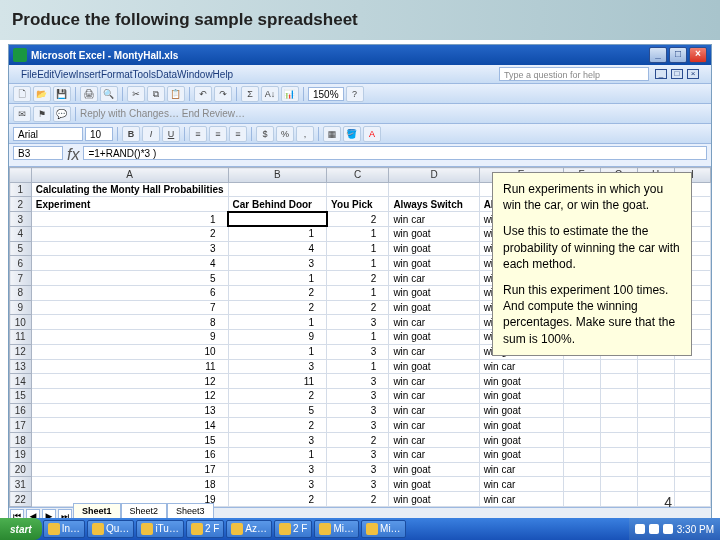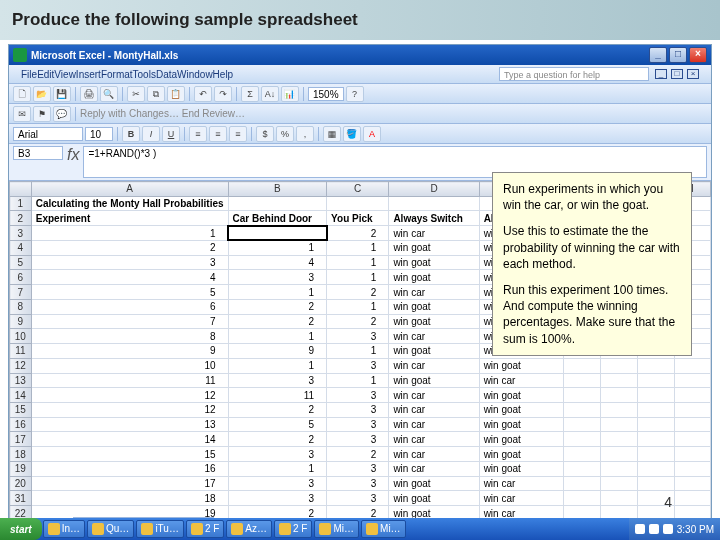--- a/index.html
+++ b/index.html
@@ -23,21 +23,21 @@
   .docbtn { width: 12px; height: 10px; border: 1px solid #2a4c8f; background: #d7e4f5; font-size: 8px; line-height: 8px; text-align: center; }
 
   .toolbar { background: linear-gradient(to bottom, #e8f0fc, #c8dcf4); padding: 2px 4px; display: flex; gap: 2px; align-items: center; border-bottom: 1px solid #9cb8e0; height: 20px; font-size: 10px; }
   .tbtn { width: 18px; height: 16px; background: #ecf2fb; border: 1px solid #b8cce4; border-radius: 2px; text-align: center; line-height: 14px; font-size: 9px; color: #444; }
   .tsep { width: 1px; height: 14px; background: #9cb8e0; margin: 0 2px; }
   .zoom { background: #fff; border: 1px solid #9cb8e0; padding: 0 4px; height: 14px; line-height: 14px; font-size: 10px; }
 
   .formulabar { display: flex; padding: 2px 4px; gap: 4px; border-bottom: 1px solid #9cb8e0; background: #e8f0fc; }
   .namebox { background: #fff; border: 1px solid #9cb8e0; width: 50px; height: 14px; font-size: 10px; padding: 0 4px; line-height: 14px; }
   .fx { font-size: 16px; font-style: italic; color: #555; }
-  .formulainput { flex: 1; background: #fff; border: 1px solid #9cb8e0; height: 32px; font-size: 10px; padding: 0 4px; line-height: 14px; }
+  .formulainput { flex: 1; background: #fff; border: 1px solid #9cb8e0; height: 14px; font-size: 10px; padding: 0 4px; line-height: 14px; }
 
   .grid-area { display: flex; height: 340px; overflow: hidden; }
   table.grid { border-collapse: collapse; font-family: Arial, sans-serif; font-size: 10px; width: 100%; }
   table.grid th { background: linear-gradient(#f2f4f8,#d4dce8); border: 1px solid #aab4c4; color: #333; font-weight: normal; padding: 1px 4px; height: 14px; }
   table.grid th.corner { width: 22px; }
   table.grid td { border: 1px solid #d4dce8; padding: 0 4px; height: 14px; white-space: nowrap; }
   table.grid th.rowh { background: linear-gradient(to right,#f2f4f8,#d4dce8); width: 22px; text-align: center; }
   table.grid .num { text-align: right; padding-right: 12px; }
   table.grid .bold { font-weight: bold; }
   table.grid td.active { outline: 2px solid #000; outline-offset: -1px; background: #fff; }

